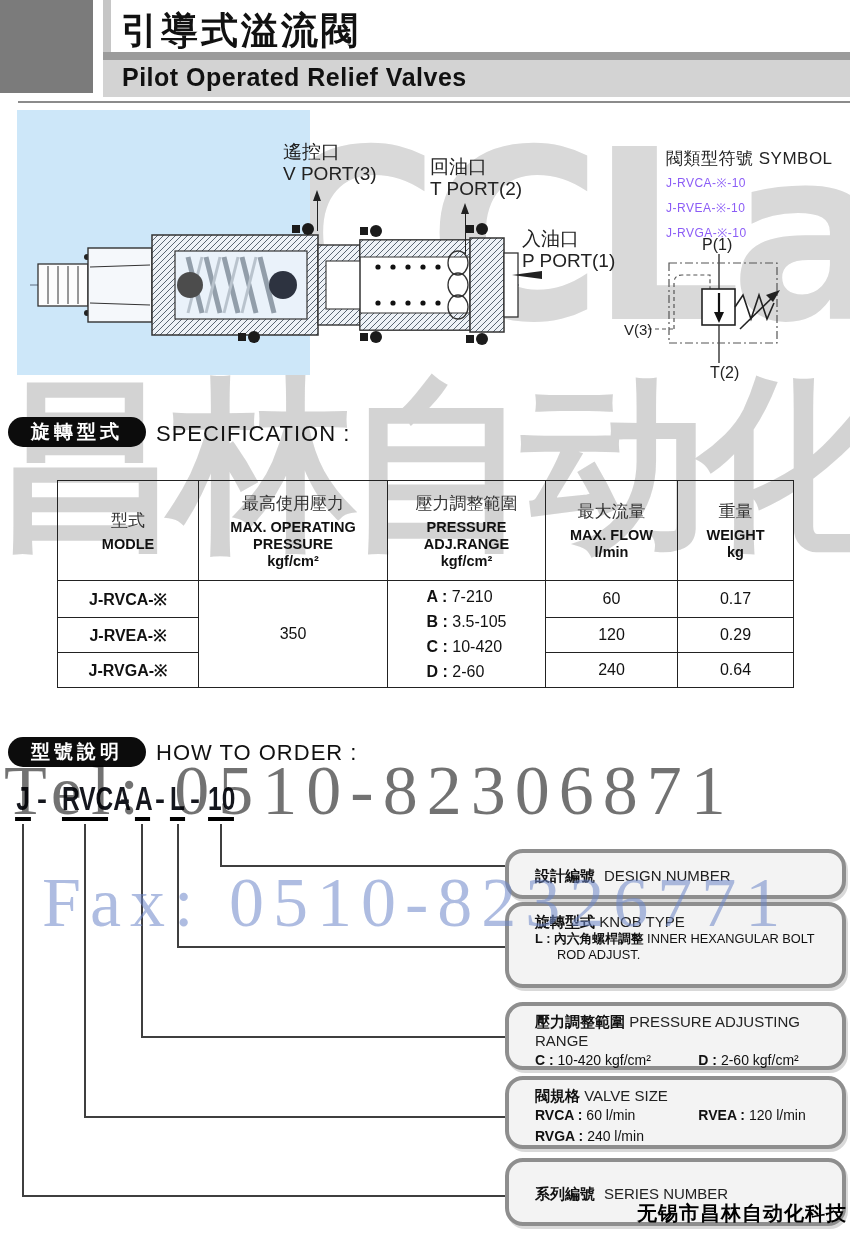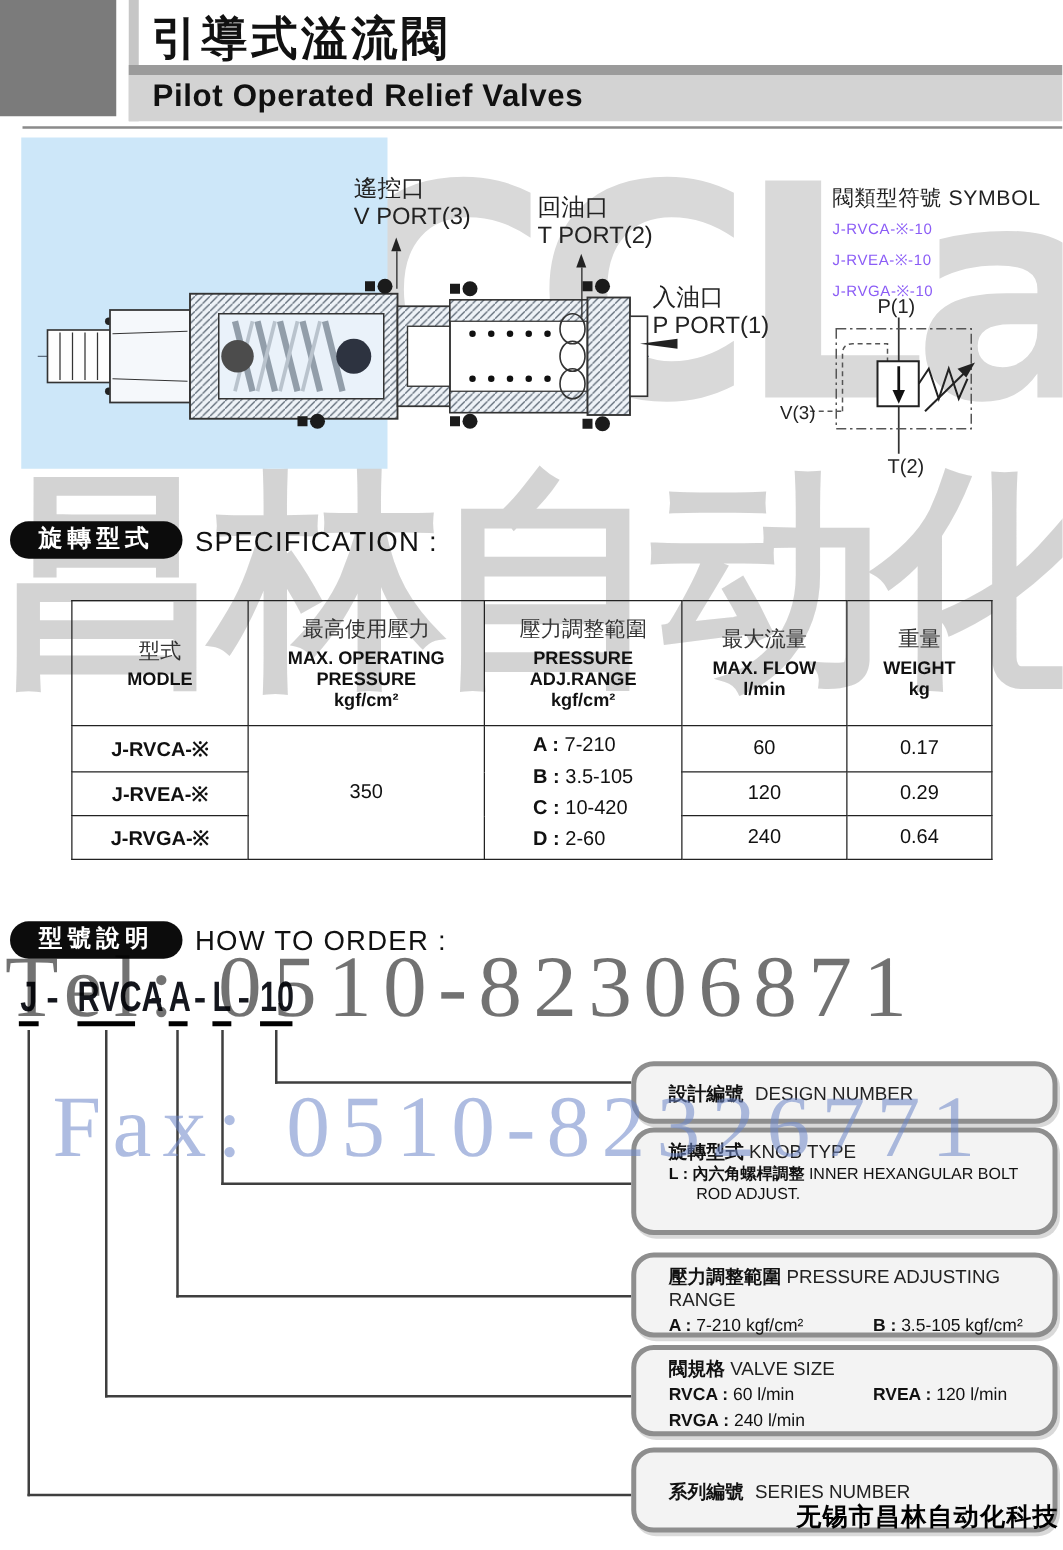--- a/index.html
+++ b/index.html
@@ -333,24 +333,20 @@
     <span>INNER HEXANGULAR BOLT ROD ADJUST.</span>
   </div>
 </div>
 
 <div class="obox" style="top:1002px;height:68px">
   <div class="b-title">
     <span class="b-zh">壓力調整範圍</span>
     <span class="b-en">PRESSURE ADJUSTING RANGE</span>
   </div>
   <div class="b-row">
-    <div class="b-col1"><span class="b-key">A :</span> <span>7-210 kgf/cm²</span></div>
-    <div class="b-col2"><span class="b-key">B :</span> <span>3.5-105 kgf/cm²</span></div>
-  </div>
-  <div class="b-row">
     <div class="b-col1"><span class="b-key">C :</span> <span>10-420 kgf/cm²</span></div>
     <div class="b-col2"><span class="b-key">D :</span> <span>2-60 kgf/cm²</span></div>
   </div>
 </div>
 
 <div class="obox" style="top:1076px;height:73px">
   <div class="b-title">
     <span class="b-zh">閥規格</span>
     <span class="b-en">VALVE SIZE</span>
   </div>

